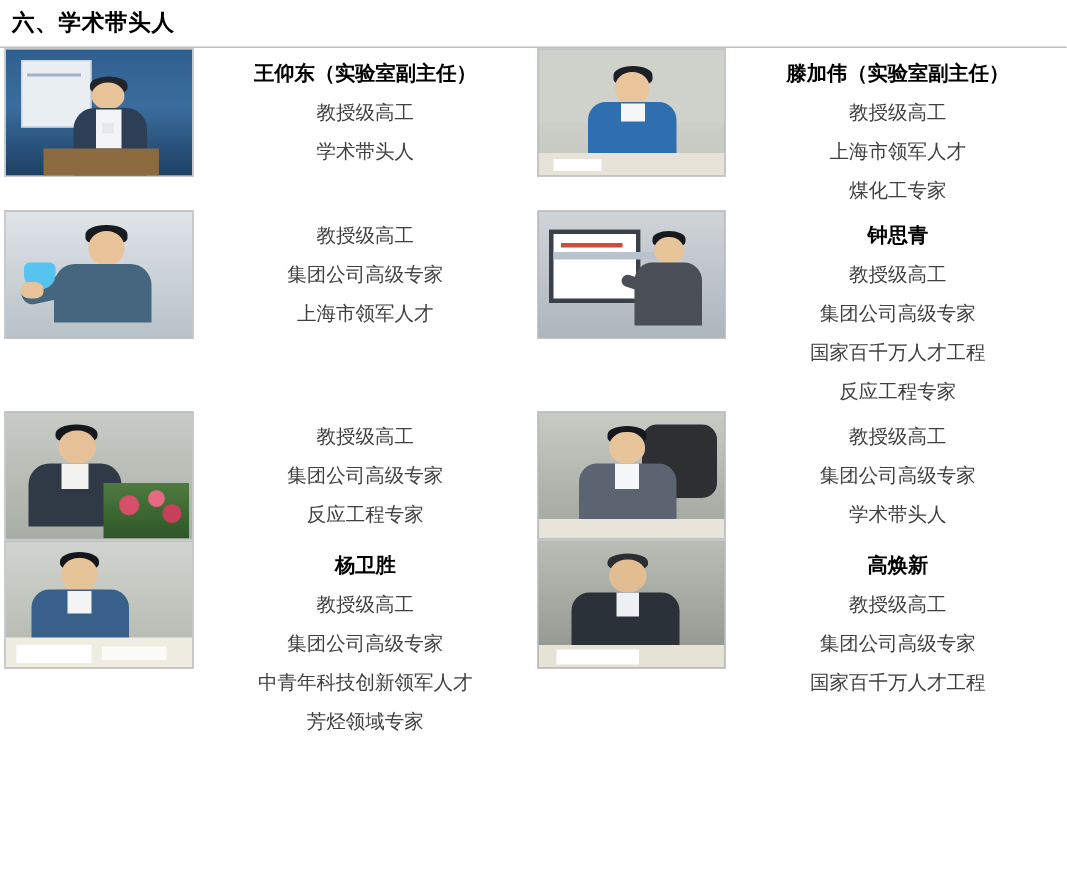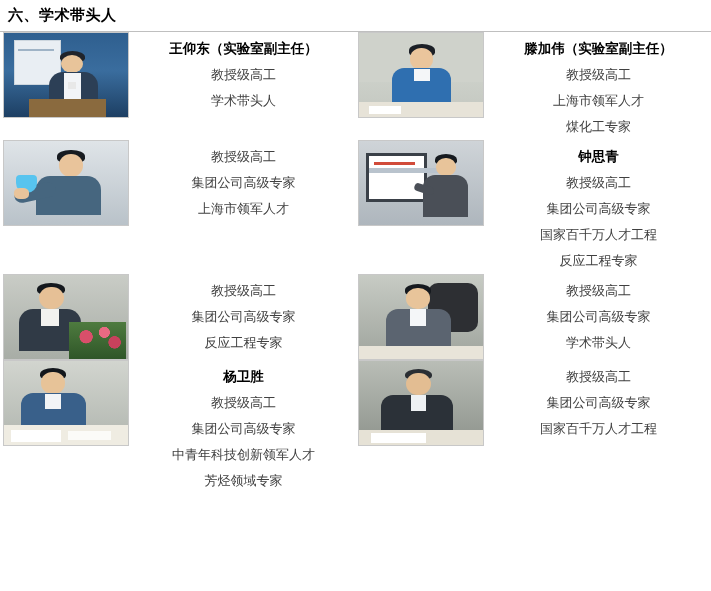--- a/index.html
+++ b/index.html
@@ -353,20 +353,21 @@
                 <div class="fig hair"></div>
                   <div class="fig head"></div>
                 <div class="fig body"></div>
                   <div class="fig shirt"></div>
                 <div class="fig desk"></div>
                   <div class="fig paper"></div>
               </div>
             </div>
           </div>
           <div class="info">
+            <div class="name">高焕新</div>
             <div class="detail">教授级高工</div>
             <div class="detail">集团公司高级专家</div>
             <div class="detail">国家百千万人才工程</div>
           </div>
         </div>
       </div>
     </div>
 
   </div>
 </div>

